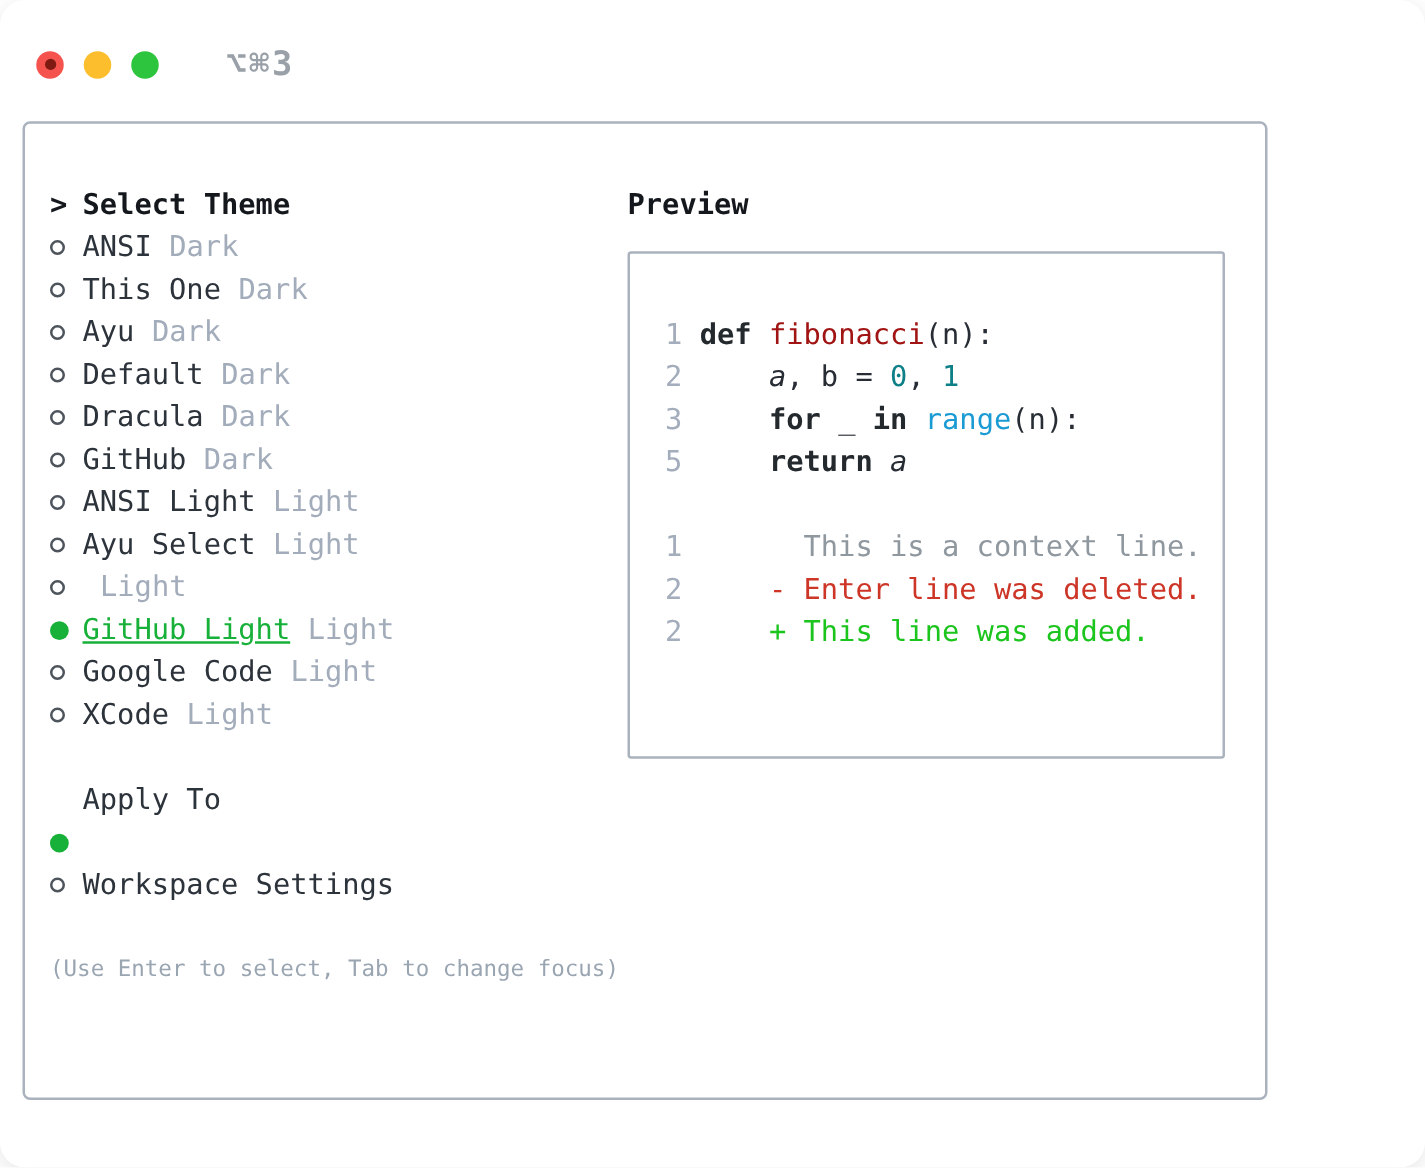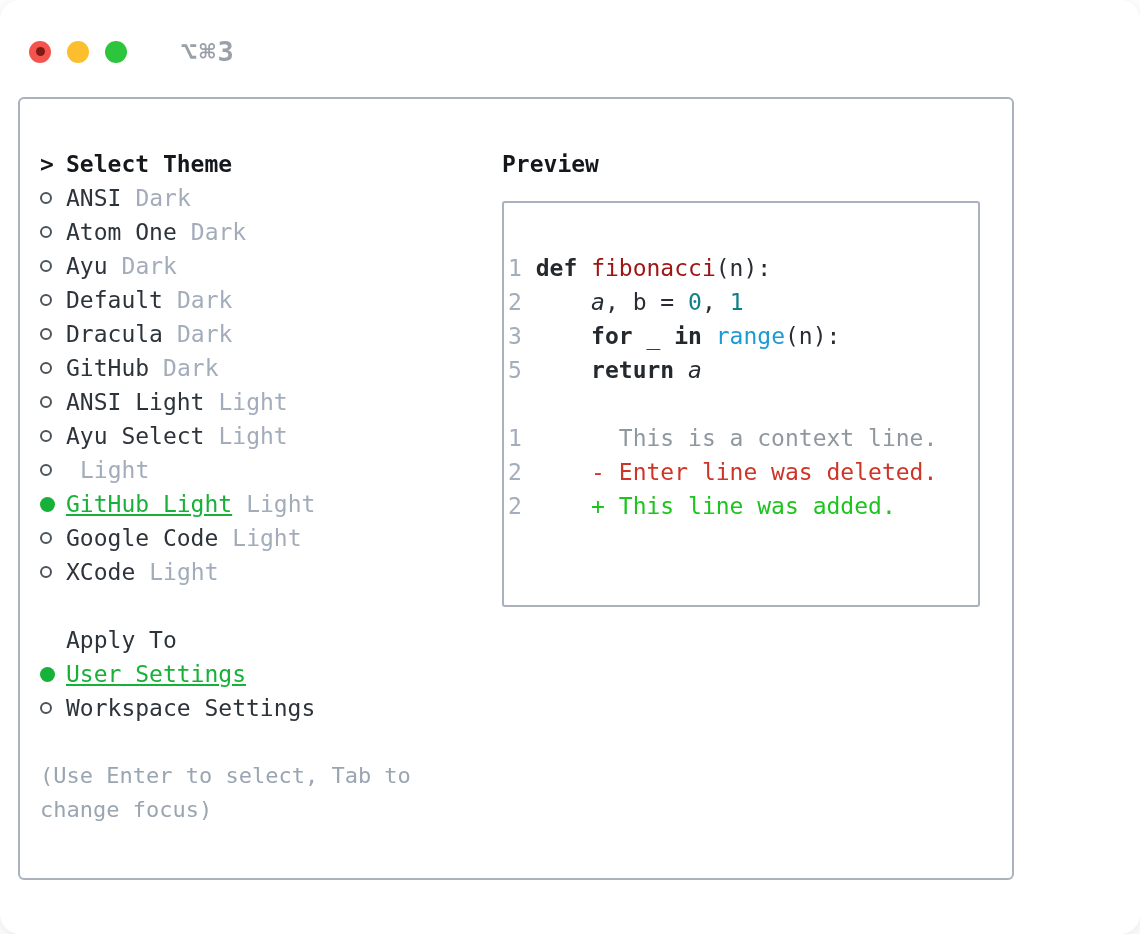--- a/index.html
+++ b/index.html
@@ -46,28 +46,28 @@
   .marker{width:26px;flex:none;display:flex;align-items:center;}
   .caret{color:#14181d;font-weight:700;}
   .radio{width:12px;height:12px;border:2px solid #4d545c;border-radius:50%;background:transparent;}
   .radio.on{width:15px;height:15px;border:none;background:var(--accent-green);}
   .hdr{font-weight:700;color:#14181d;}
   .label{color:#2d333b;}
   .theme-row,.apply-row{cursor:pointer;}
   .theme-row.selected .label,.apply-row.selected .label{color:var(--accent-green);text-decoration:underline;}
   .tag{color:var(--muted-gray);margin-left:14px;}
   .hint{
-    margin-top:0;font-size:22px;line-height:34px;color:#9aa5b2;
+    margin-top:0;font-size:18px;line-height:34px;color:#9aa5b2;
     white-space:normal;word-break:normal;
   }
   
   .preview-box{
     margin-top:20px;width:478px;height:406px;
     border:2px solid var(--border-gray);border-radius:3px;background:#fff;
-    padding:48px 0 0 4px;overflow:hidden;
+    padding:48px 0 0 28px;overflow:hidden;
   }
   .pline{font-size:23px;line-height:34px;white-space:pre;color:var(--text-dark);}
   .lnum{color:var(--line-num-gray);}
   .seg-plain{color:var(--text-dark);}
   .seg-keyword{color:#24292e;font-weight:600;}
   .seg-function{color:var(--function-red);}
   .seg-number{color:var(--number-teal);}
   .seg-builtin{color:var(--builtin-blue);}
   .seg-variable{color:var(--text-dark);font-style:italic;}
   .seg-context{color:var(--context-gray);}
@@ -91,42 +91,42 @@
   <div class="panel">
 
     <div class="col-left">
       <div class="row">
         <span class="marker caret">&gt;</span>
         <span class="hdr">Select Theme</span>
       </div>
 
       <div id="theme-list">
           <div class="row theme-row"><span class="marker"><span class="radio"></span></span><span class="label">ANSI</span><span class="tag">Dark</span></div>
-          <div class="row theme-row"><span class="marker"><span class="radio"></span></span><span class="label">Atom One</span><span class="tag">Dark</span></div>
+          <div class="row theme-row"><span class="marker"><span class="radio"></span></span><span class="label">This One</span><span class="tag">Dark</span></div>
           <div class="row theme-row"><span class="marker"><span class="radio"></span></span><span class="label">Ayu</span><span class="tag">Dark</span></div>
           <div class="row theme-row"><span class="marker"><span class="radio"></span></span><span class="label">Default</span><span class="tag">Dark</span></div>
           <div class="row theme-row"><span class="marker"><span class="radio"></span></span><span class="label">Dracula</span><span class="tag">Dark</span></div>
           <div class="row theme-row"><span class="marker"><span class="radio"></span></span><span class="label">GitHub</span><span class="tag">Dark</span></div>
           <div class="row theme-row"><span class="marker"><span class="radio"></span></span><span class="label">ANSI Light</span><span class="tag">Light</span></div>
           <div class="row theme-row"><span class="marker"><span class="radio"></span></span><span class="label">Ayu Select</span><span class="tag">Light</span></div>
           <div class="row theme-row"><span class="marker"><span class="radio"></span></span><span class="tag">Light</span></div>
           <div class="row theme-row selected"><span class="marker"><span class="radio on"></span></span><span class="label">GitHub Light</span><span class="tag">Light</span></div>
           <div class="row theme-row"><span class="marker"><span class="radio"></span></span><span class="label">Google Code</span><span class="tag">Light</span></div>
           <div class="row theme-row"><span class="marker"><span class="radio"></span></span><span class="label">XCode</span><span class="tag">Light</span></div>
         </div>
 
       <div class="row spacer"></div>
 
       <div class="row">
         <span class="marker"></span>
         <span class="label">Apply To</span>
       </div>
 
       <div id="apply-list">
-          <div class="row apply-row selected"><span class="marker"><span class="radio on"></span></span><span class="label">User Settings</span></div>
+          <div class="row apply-row selected"><span class="marker"><span class="radio on"></span></span></div>
           <div class="row apply-row"><span class="marker"><span class="radio"></span></span><span class="label">Workspace Settings</span></div>
         </div>
 
       <div class="row spacer"></div>
 
       <div class="hint">(Use Enter to select, Tab to change focus)</div>
     </div>
 
     <div class="col-right">
       <div class="row">

